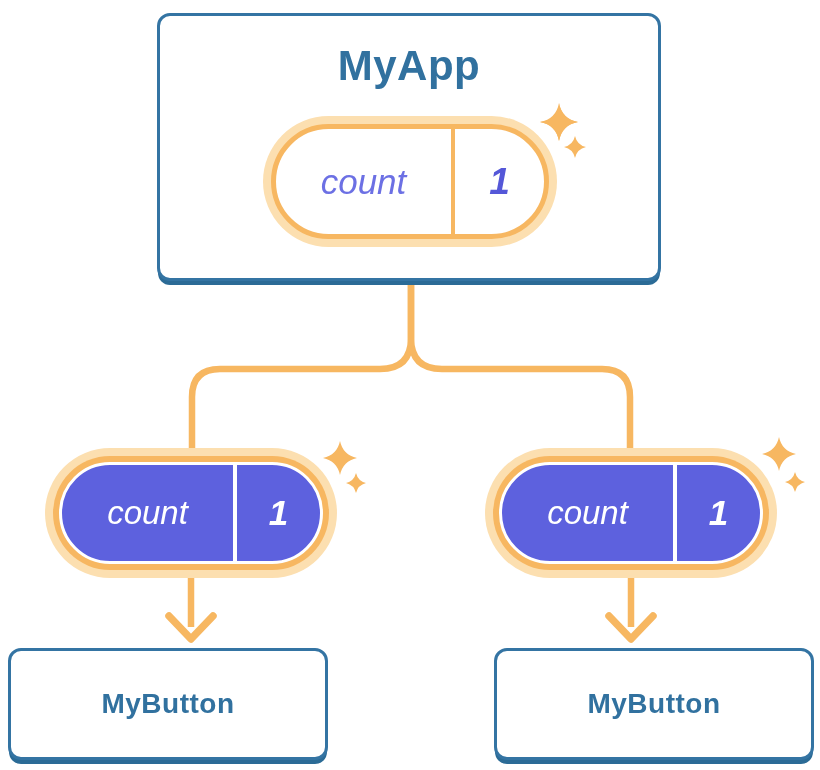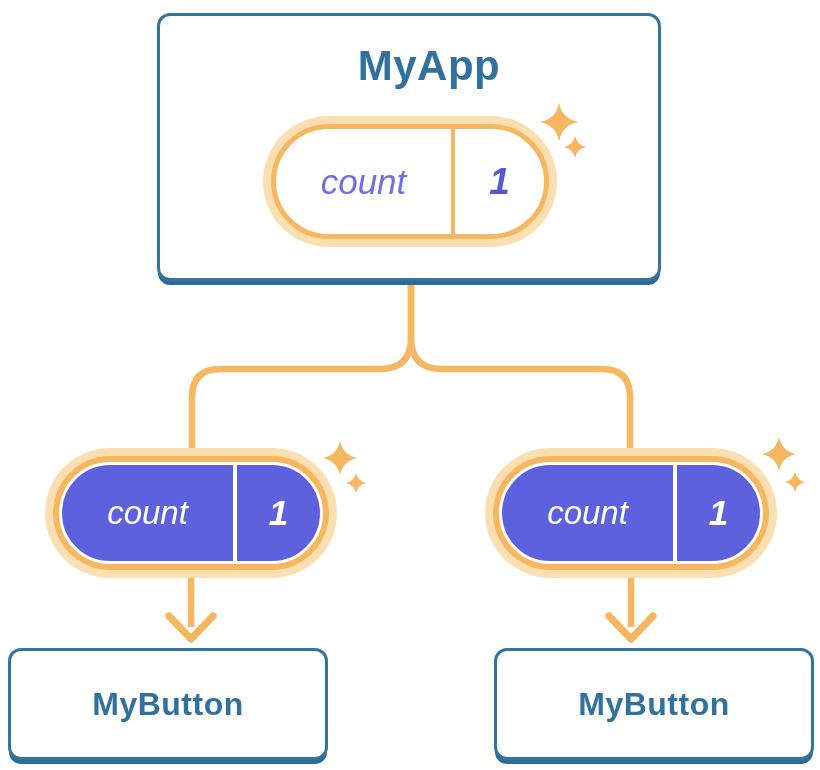--- a/index.html
+++ b/index.html
@@ -43,33 +43,32 @@
   .card-title {
     position: absolute;
     left: 0;
     top: 26px;
     width: 100%;
     text-align: center;
     font-size: 42px;
     font-weight: 700;
     color: #31719f;
     letter-spacing: 0.5px;
-    padding-left: 20px;
   }
   .card-leaf {
     width: 320px;
     height: 112px;
     display: flex;
     align-items: center;
     justify-content: center;
   }
   .card-leaf-left  { left: 8px;   top: 648px; }
   .card-leaf-right { left: 494px; top: 648px; }
   .leaf-title {
-    font-size: 32px;
+    font-size: 28px;
     font-weight: 700;
     color: #31719f;
     letter-spacing: 0.5px;
   }
 
   
   .pill {
     position: absolute;
     display: flex;
     align-items: stretch;

